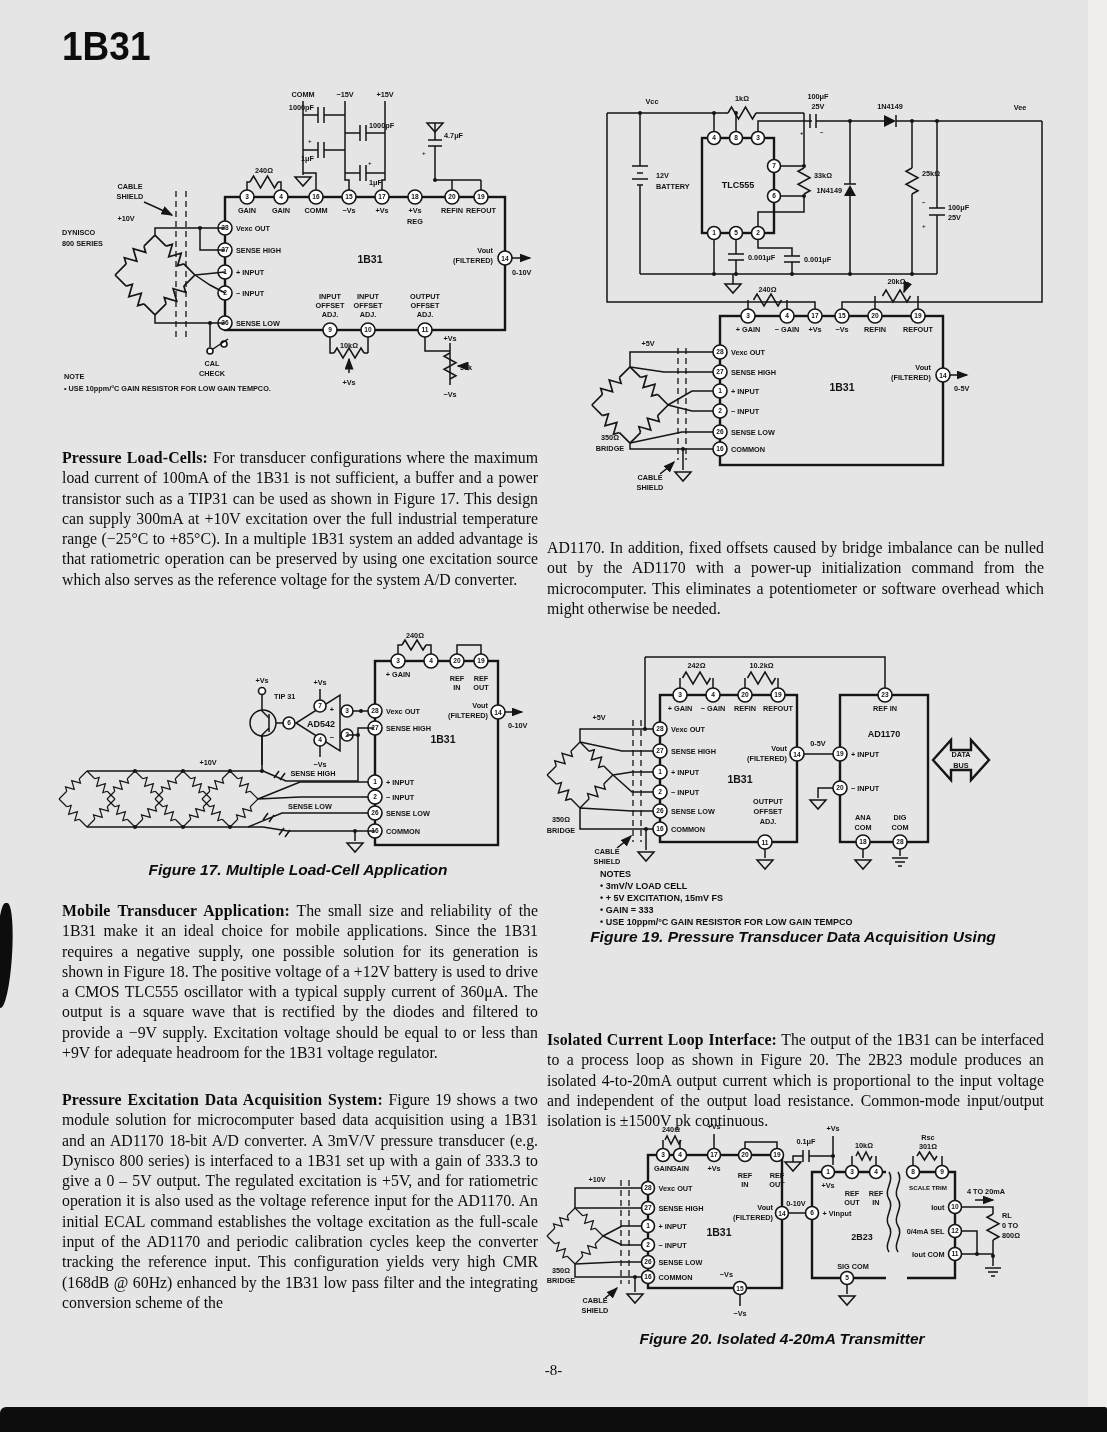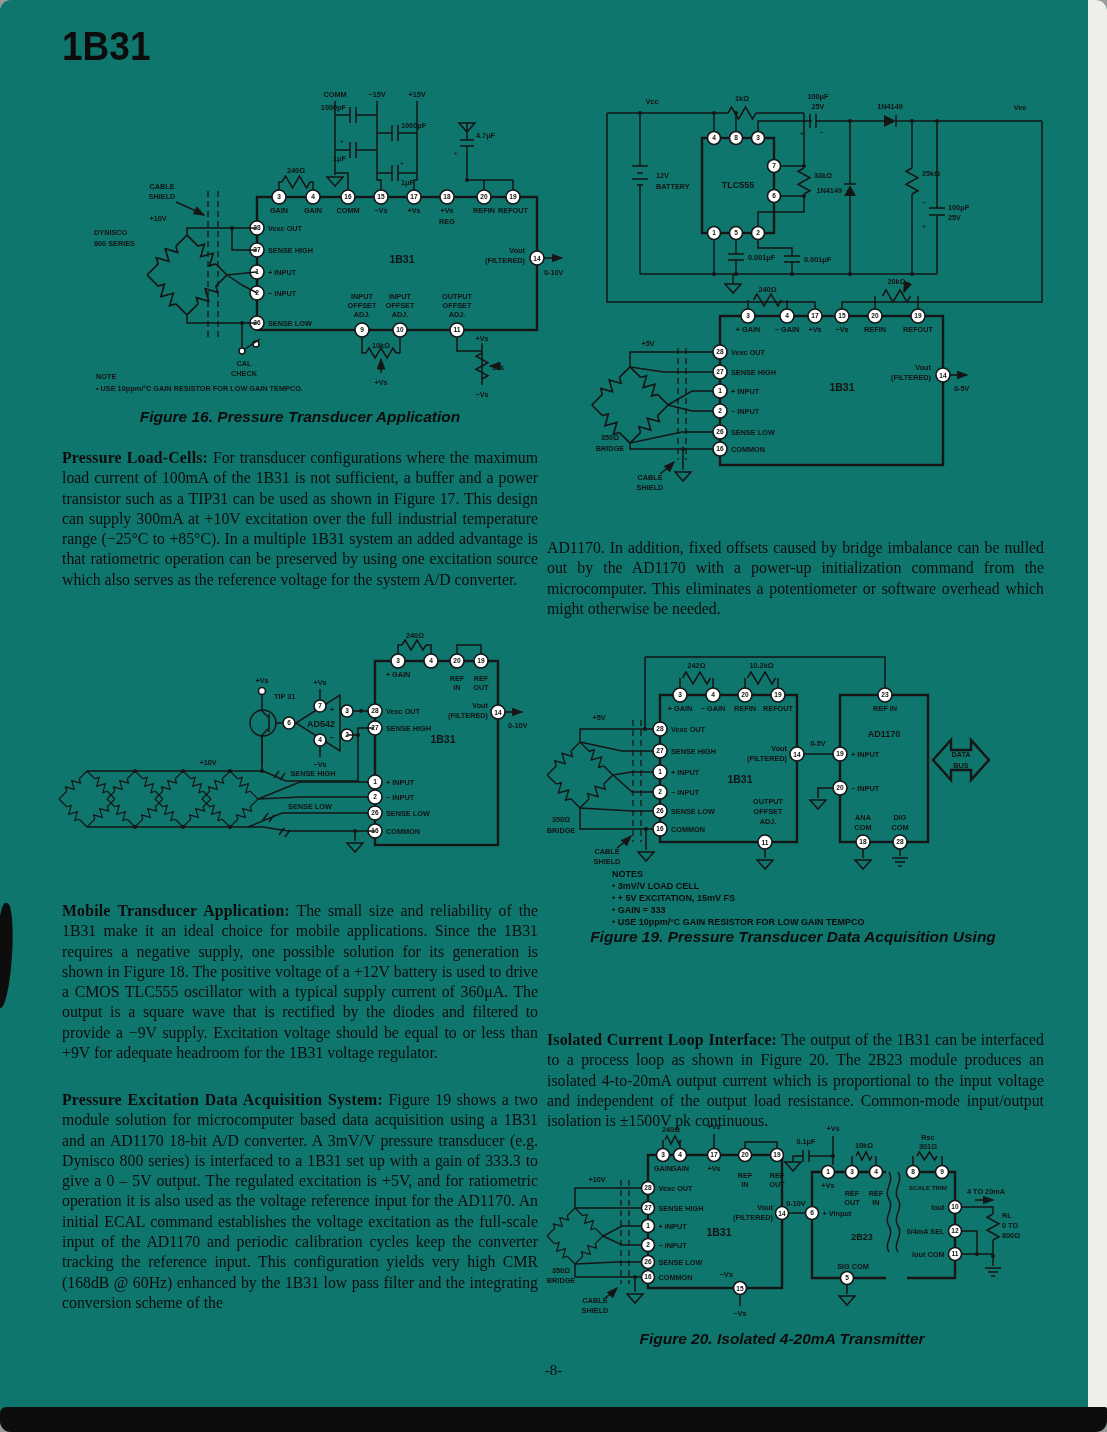--- a/index.html
+++ b/index.html
@@ -1,17 +1,17 @@
 <!DOCTYPE html>
 <html><head>
 <meta charset="utf-8">
 <style>
   html,body{margin:0;padding:0;background:#9a9a9a;}
-  #page{position:relative;width:1107px;height:1432px;background:#0f766e;overflow:hidden;
-        font-family:"Liberation Serif",serif;color:#0c0c0c;border-radius:11px;}
+  #page{position:relative;width:1107px;height:1432px;background:#e5e5e5;overflow:hidden;
+        font-family:"Liberation Serif",serif;color:#0c0c0c;}
   .abs{position:absolute;}
   
   .part-title{font-family:"Liberation Sans",sans-serif;font-weight:bold;font-size:37px;letter-spacing:0px;transform:scaleY(1.08);}
   .body-text{font-size:15.8px;line-height:20.3px;text-align:justify;}
   .body-text b{letter-spacing:.2px;}
   .figcap{font-family:"Liberation Sans",sans-serif;font-style:italic;font-weight:bold;font-size:15.5px;text-align:center;}
   .figcap.center{text-align:center;}
   .pagenum{font-size:15px;text-align:center;width:100%;}
   .notes{font-family:"Liberation Sans",sans-serif;font-weight:bold;font-size:9px;line-height:12px;}
   .notes .note-line::before{content:"•  ";}
@@ -69,21 +69,21 @@
           <path class="w" d="M-14 0 l3.5 -6 l7 12 l7 -12 l7 12 l3.5 -6"></path>
         </g>
       <g id="rv">
           <path class="w" d="M0 -13 l-6 3.25 l12 6.5 l-12 6.5 l12 6.5 l-6 3.25"></path>
         </g>
     </defs>
   </svg>
 
   <div class="abs part-title" style="left:62px;top:26px;">1B31</div>
 
-  <div class="abs" style="left:60px;top:85px;margin-left:32px;">
+  <div class="abs" style="left:60px;top:85px;">
     <svg width="480" height="318" viewBox="0 0 480 318">
 
       <text class="lb tam" x="243" y="12">COMM</text>
       <text class="lb tam" x="285" y="12">−15V</text>
       <text class="lb tam" x="325" y="12">+15V</text>
 
       <g>
         <path class="w" d="M243 16 V90 M243 88 H256 V105"></path>
         <path class="w" d="M285 16 V95 H289 V105"></path>
         <path class="w" d="M325 16 V95 H322 V105"></path>
@@ -237,21 +237,20 @@
         <text class="lb tam" x="152" y="281">CAL</text>
         <text class="lb tam" x="152" y="291">CHECK</text>
       </g>
 
       <g>
         <text class="lb" x="4" y="294">NOTE</text>
         <text class="lb" x="4" y="306">•  USE 10ppm/°C GAIN RESISTOR FOR LOW GAIN TEMPCO.</text>
       </g>
     </svg>
   </div>
-  <div class="abs figcap center" style="left:60px;top:408px;width:480px;">Figure 16.  Pressure Transducer Application</div>
 
   <div class="abs body-text" style="left:62px;top:448px;width:476px;">
     <b>Pressure Load-Cells:</b>
     <span>For transducer configurations where the maximum load current of 100mA of the 1B31 is not sufficient, a buffer and a power transistor such as a TIP31 can be used as shown in Figure 17. This design can supply 300mA at +10V excitation over the full industrial temperature range (−25°C to +85°C). In a multiple 1B31 system an added advantage is that ratiometric operation can be preserved by using one excitation source which also serves as the reference voltage for the system A/D converter.</span>
   </div>
 
   <div class="abs" style="left:58px;top:635px;">
     <svg width="480" height="223" viewBox="0 0 480 223">
 
       <rect class="wk" x="317" y="26" width="123" height="184"></rect>
@@ -364,20 +363,21 @@
         <path class="w" d="M190 192 L224 178 H310 M205 185 l5 -7 M211 187 l5 -7"></path>
         <text class="lb tam" x="252" y="174">SENSE LOW</text>
         <path class="w" d="M205 192 L230 196 H310 M310 196 H317 M297 196 V206"></path>
         <circle class="dot" cx="297" cy="196" r="2"></circle>
         <path class="w" d="M221 200 l5 -7 M227 202 l5 -7"></path>
         <use href="#gnd" x="297" y="208"></use>
         <path class="w" d="M200 164 L242 147 H310 M200 164 L242 162 H310"></path>
       </g>
     </svg>
   </div>
+  <div class="abs figcap center" style="left:58px;top:861px;width:480px;">Figure 17.  Multiple Load-Cell Application</div>
 
   <div class="abs body-text" style="left:62px;top:901px;width:476px;">
     <b>Mobile Transducer Application:</b>
     <span>The small size and reliability of the 1B31 make it an ideal choice for mobile applications. Since the 1B31 requires a negative supply, one possible solution for its generation is shown in Figure 18. The positive voltage of a +12V battery is used to drive a CMOS TLC555 oscillator with a typical supply current of 360μA. The output is a square wave that is rectified by the diodes and filtered to provide a −9V supply. Excitation voltage should be equal to or less than +9V for adequate headroom for the 1B31 voltage regulator.</span>
   </div>
 
   <div class="abs body-text" style="left:62px;top:1090px;width:476px;">
     <b>Pressure Excitation Data Acquisition System:</b>
     <span>Figure 19 shows a two module solution for microcomputer based data acquisition using a 1B31 and an AD1170 18-bit A/D converter. A 3mV/V pressure transducer (e.g. Dynisco 800 series) is interfaced to a 1B31 set up with a gain of 333.3 to give a 0 – 5V output. The regulated excitation is +5V, and for ratiometric operation it is also used as the voltage reference input for the AD1170. An initial ECAL command establishes the voltage excitation as the full-scale input of the AD1170 and periodic calibration cycles keep the converter tracking the reference input. This configuration yields very high CMR (168dB @ 60Hz) enhanced by the 1B31 low pass filter and the integrating conversion scheme of the</span>
   </div>
@@ -688,21 +688,21 @@
         <use href="#egnd" x="353" y="206"></use>
       </g>
 
       <g>
         <path class="wk" d="M386 108 L404 88 L404 98 L424 98 L424 88 L442 108 L424 128 L424 118 L404 118 L404 128 Z"></path>
         <text class="lb tam" x="414" y="105">DATA</text>
         <text class="lb tam" x="414" y="116">BUS</text>
       </g>
     </svg>
   </div>
-  <div class="abs notes" style="left:600px;top:868px;margin-left:12px;">
+  <div class="abs notes" style="left:600px;top:868px;">
     <div>NOTES</div>
     <div>
         <div class="note-line">3mV/V LOAD CELL</div>
         <div class="note-line">+ 5V EXCITATION, 15mV FS</div>
         <div class="note-line">GAIN = 333</div>
         <div class="note-line">USE 10ppm/°C GAIN RESISTOR FOR LOW GAIN TEMPCO</div>
       </div>
   </div>
   <div class="abs figcap" style="left:558px;top:928px;width:470px;">
     <div>Figure 19.  Pressure Transducer Data Acquisition Using</div>

